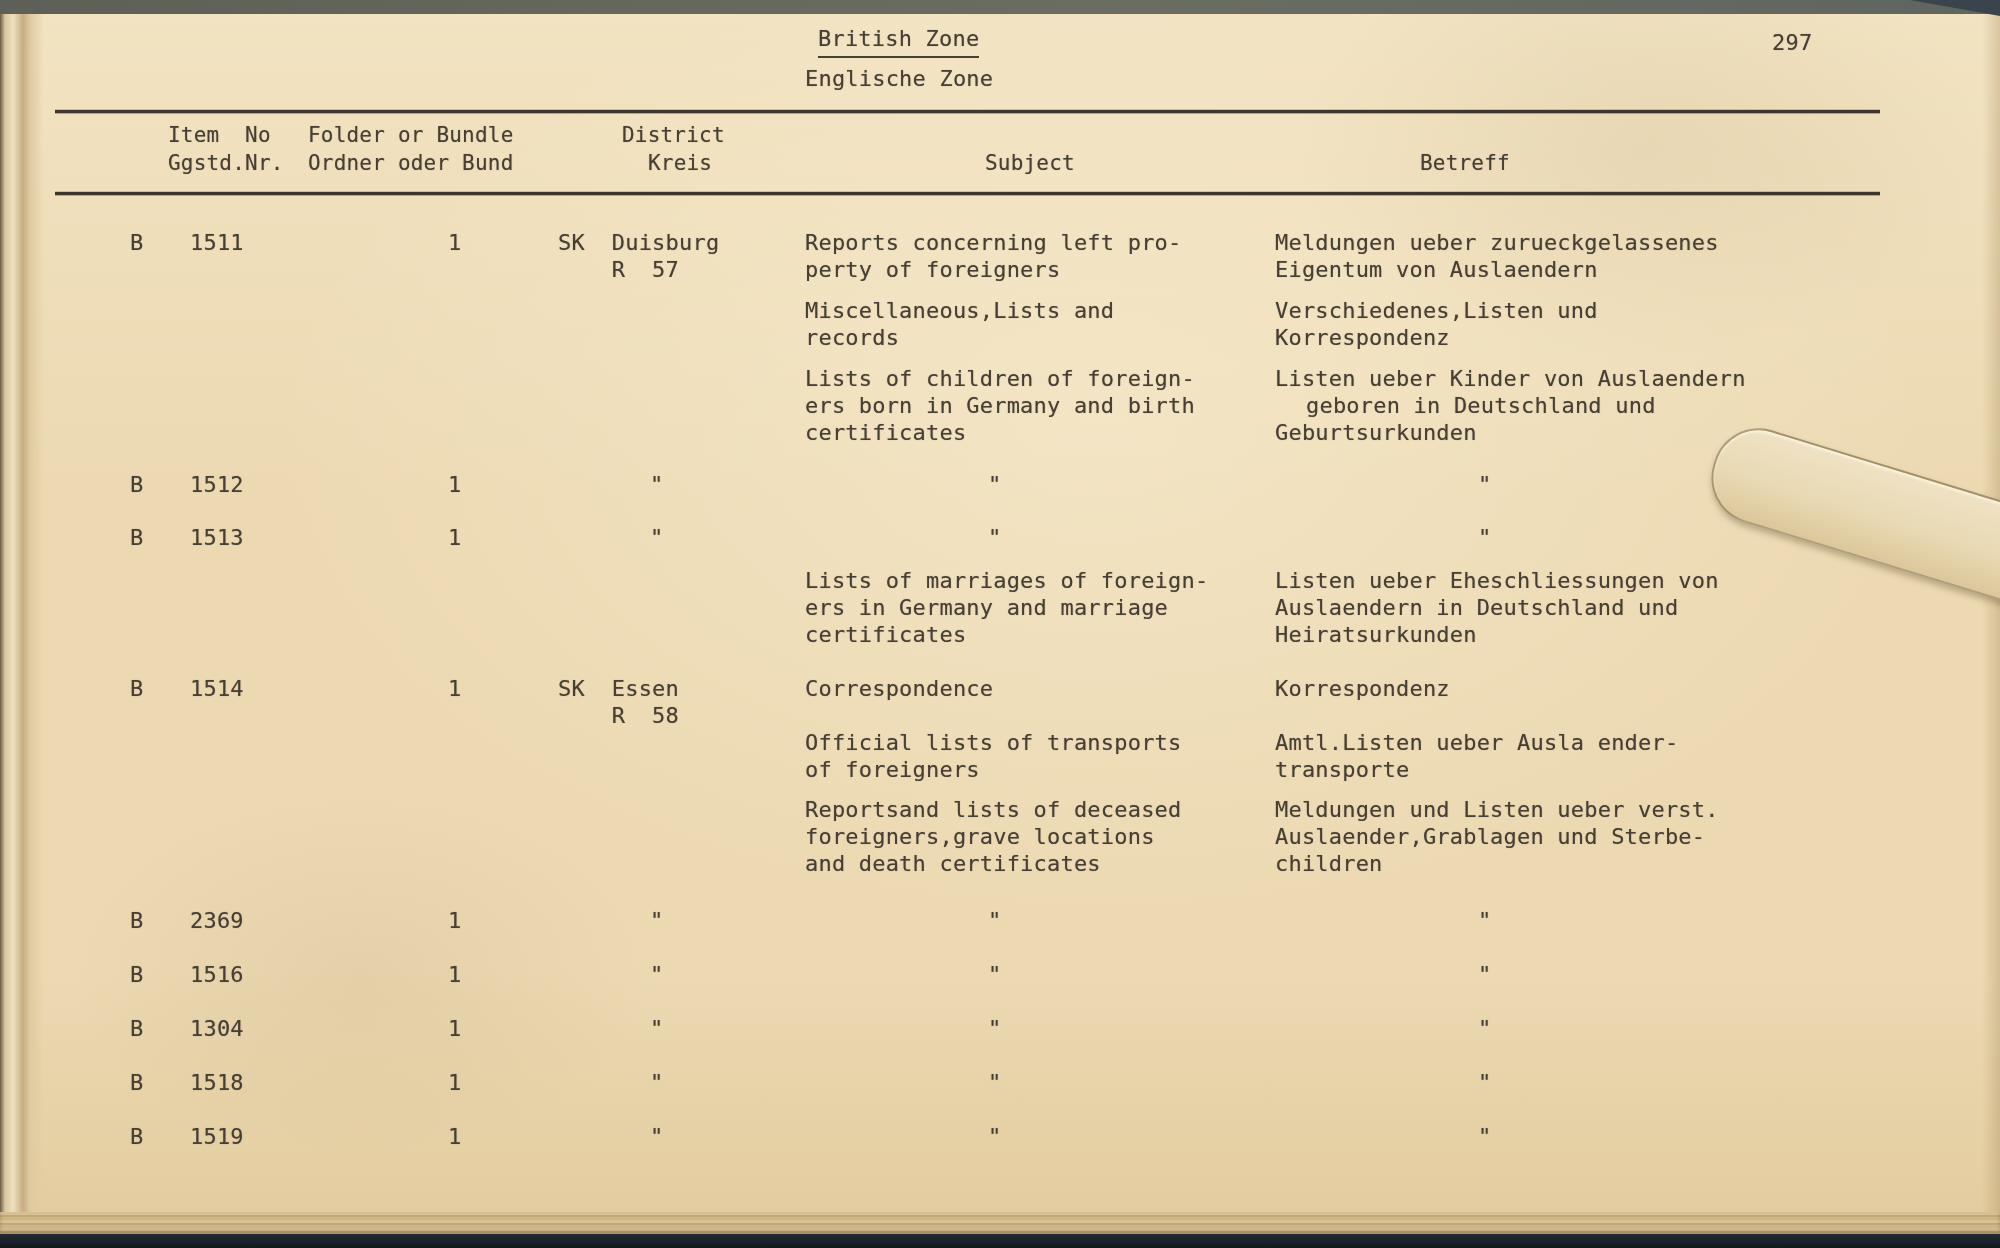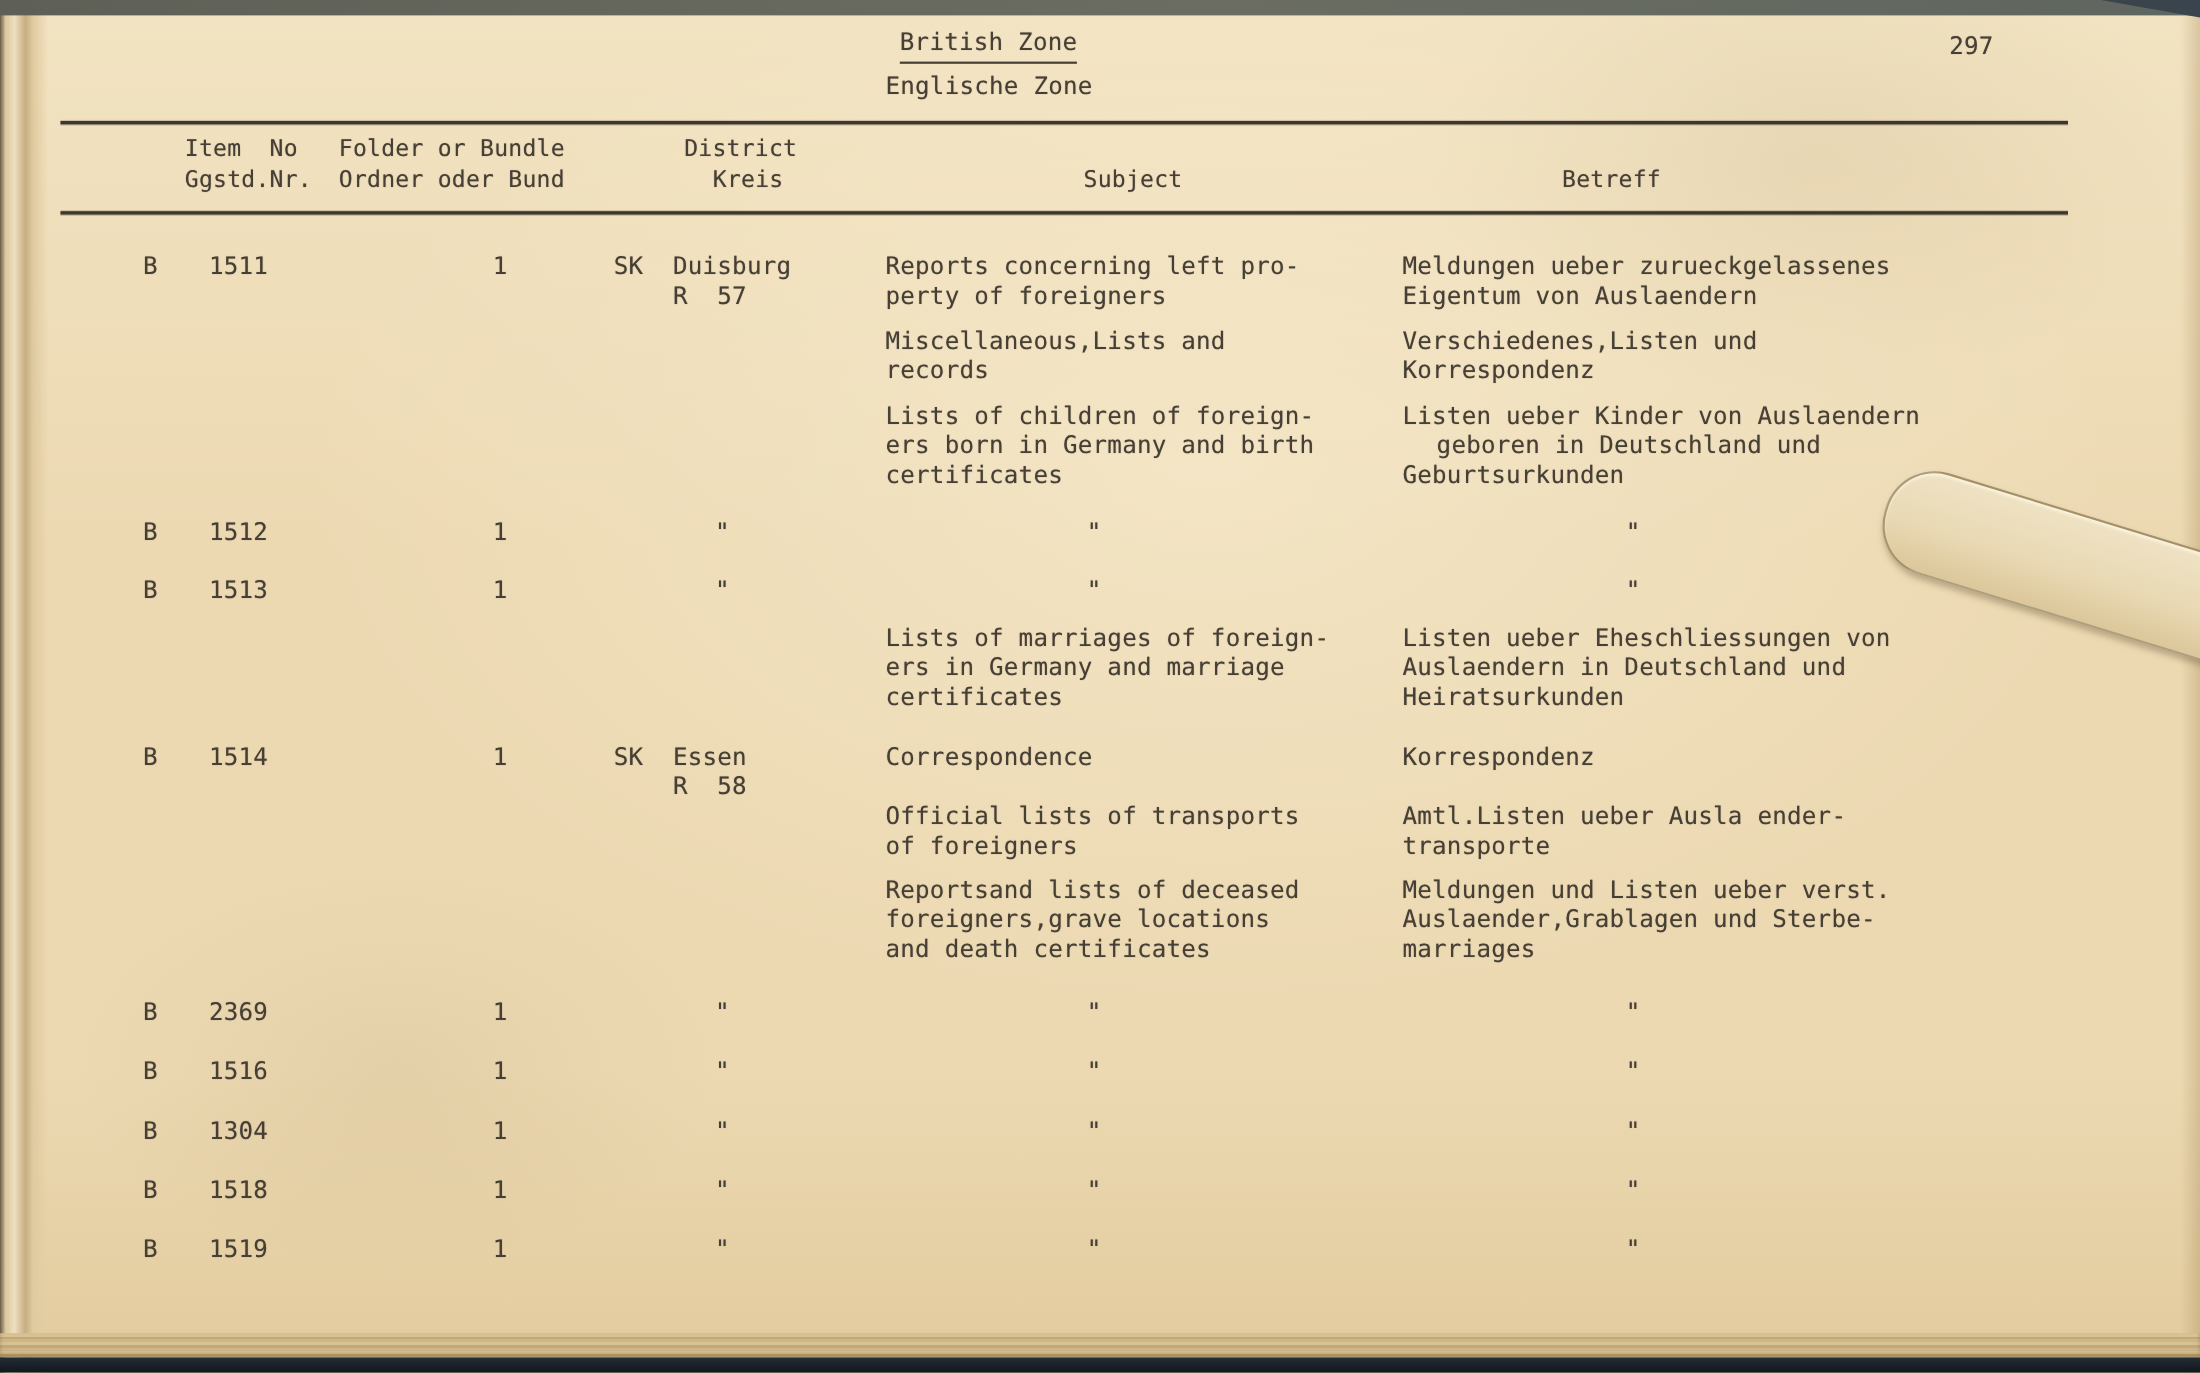--- a/index.html
+++ b/index.html
@@ -127,21 +127,21 @@
   <div class="t" style="left:805px;top:730px">Official lists of transports</div>
   <div class="t" style="left:805px;top:757px">of foreigners</div>
   <div class="t" style="left:1275px;top:730px">Amtl.Listen ueber Ausla ender-</div>
   <div class="t" style="left:1275px;top:757px">transporte</div>
 
   <div class="t" style="left:805px;top:797px">Reportsand lists of deceased</div>
   <div class="t" style="left:805px;top:824px">foreigners,grave locations</div>
   <div class="t" style="left:805px;top:851px">and death certificates</div>
   <div class="t" style="left:1275px;top:797px">Meldungen und Listen ueber verst.</div>
   <div class="t" style="left:1275px;top:824px">Auslaender,Grablagen und Sterbe-</div>
-  <div class="t" style="left:1275px;top:851px">marriages</div>
+  <div class="t" style="left:1275px;top:851px">children</div>
 
   <div class="t" style="left:130px;top:908px">B</div>
   <div class="t" style="left:190px;top:908px">2369</div>
   <div class="t" style="left:448px;top:908px">1</div>
   <div class="t" style="left:650px;top:908px">"</div>
   <div class="t" style="left:988px;top:908px">"</div>
   <div class="t" style="left:1478px;top:908px">"</div>
 
   <div class="t" style="left:130px;top:962px">B</div>
   <div class="t" style="left:190px;top:962px">1516</div>

